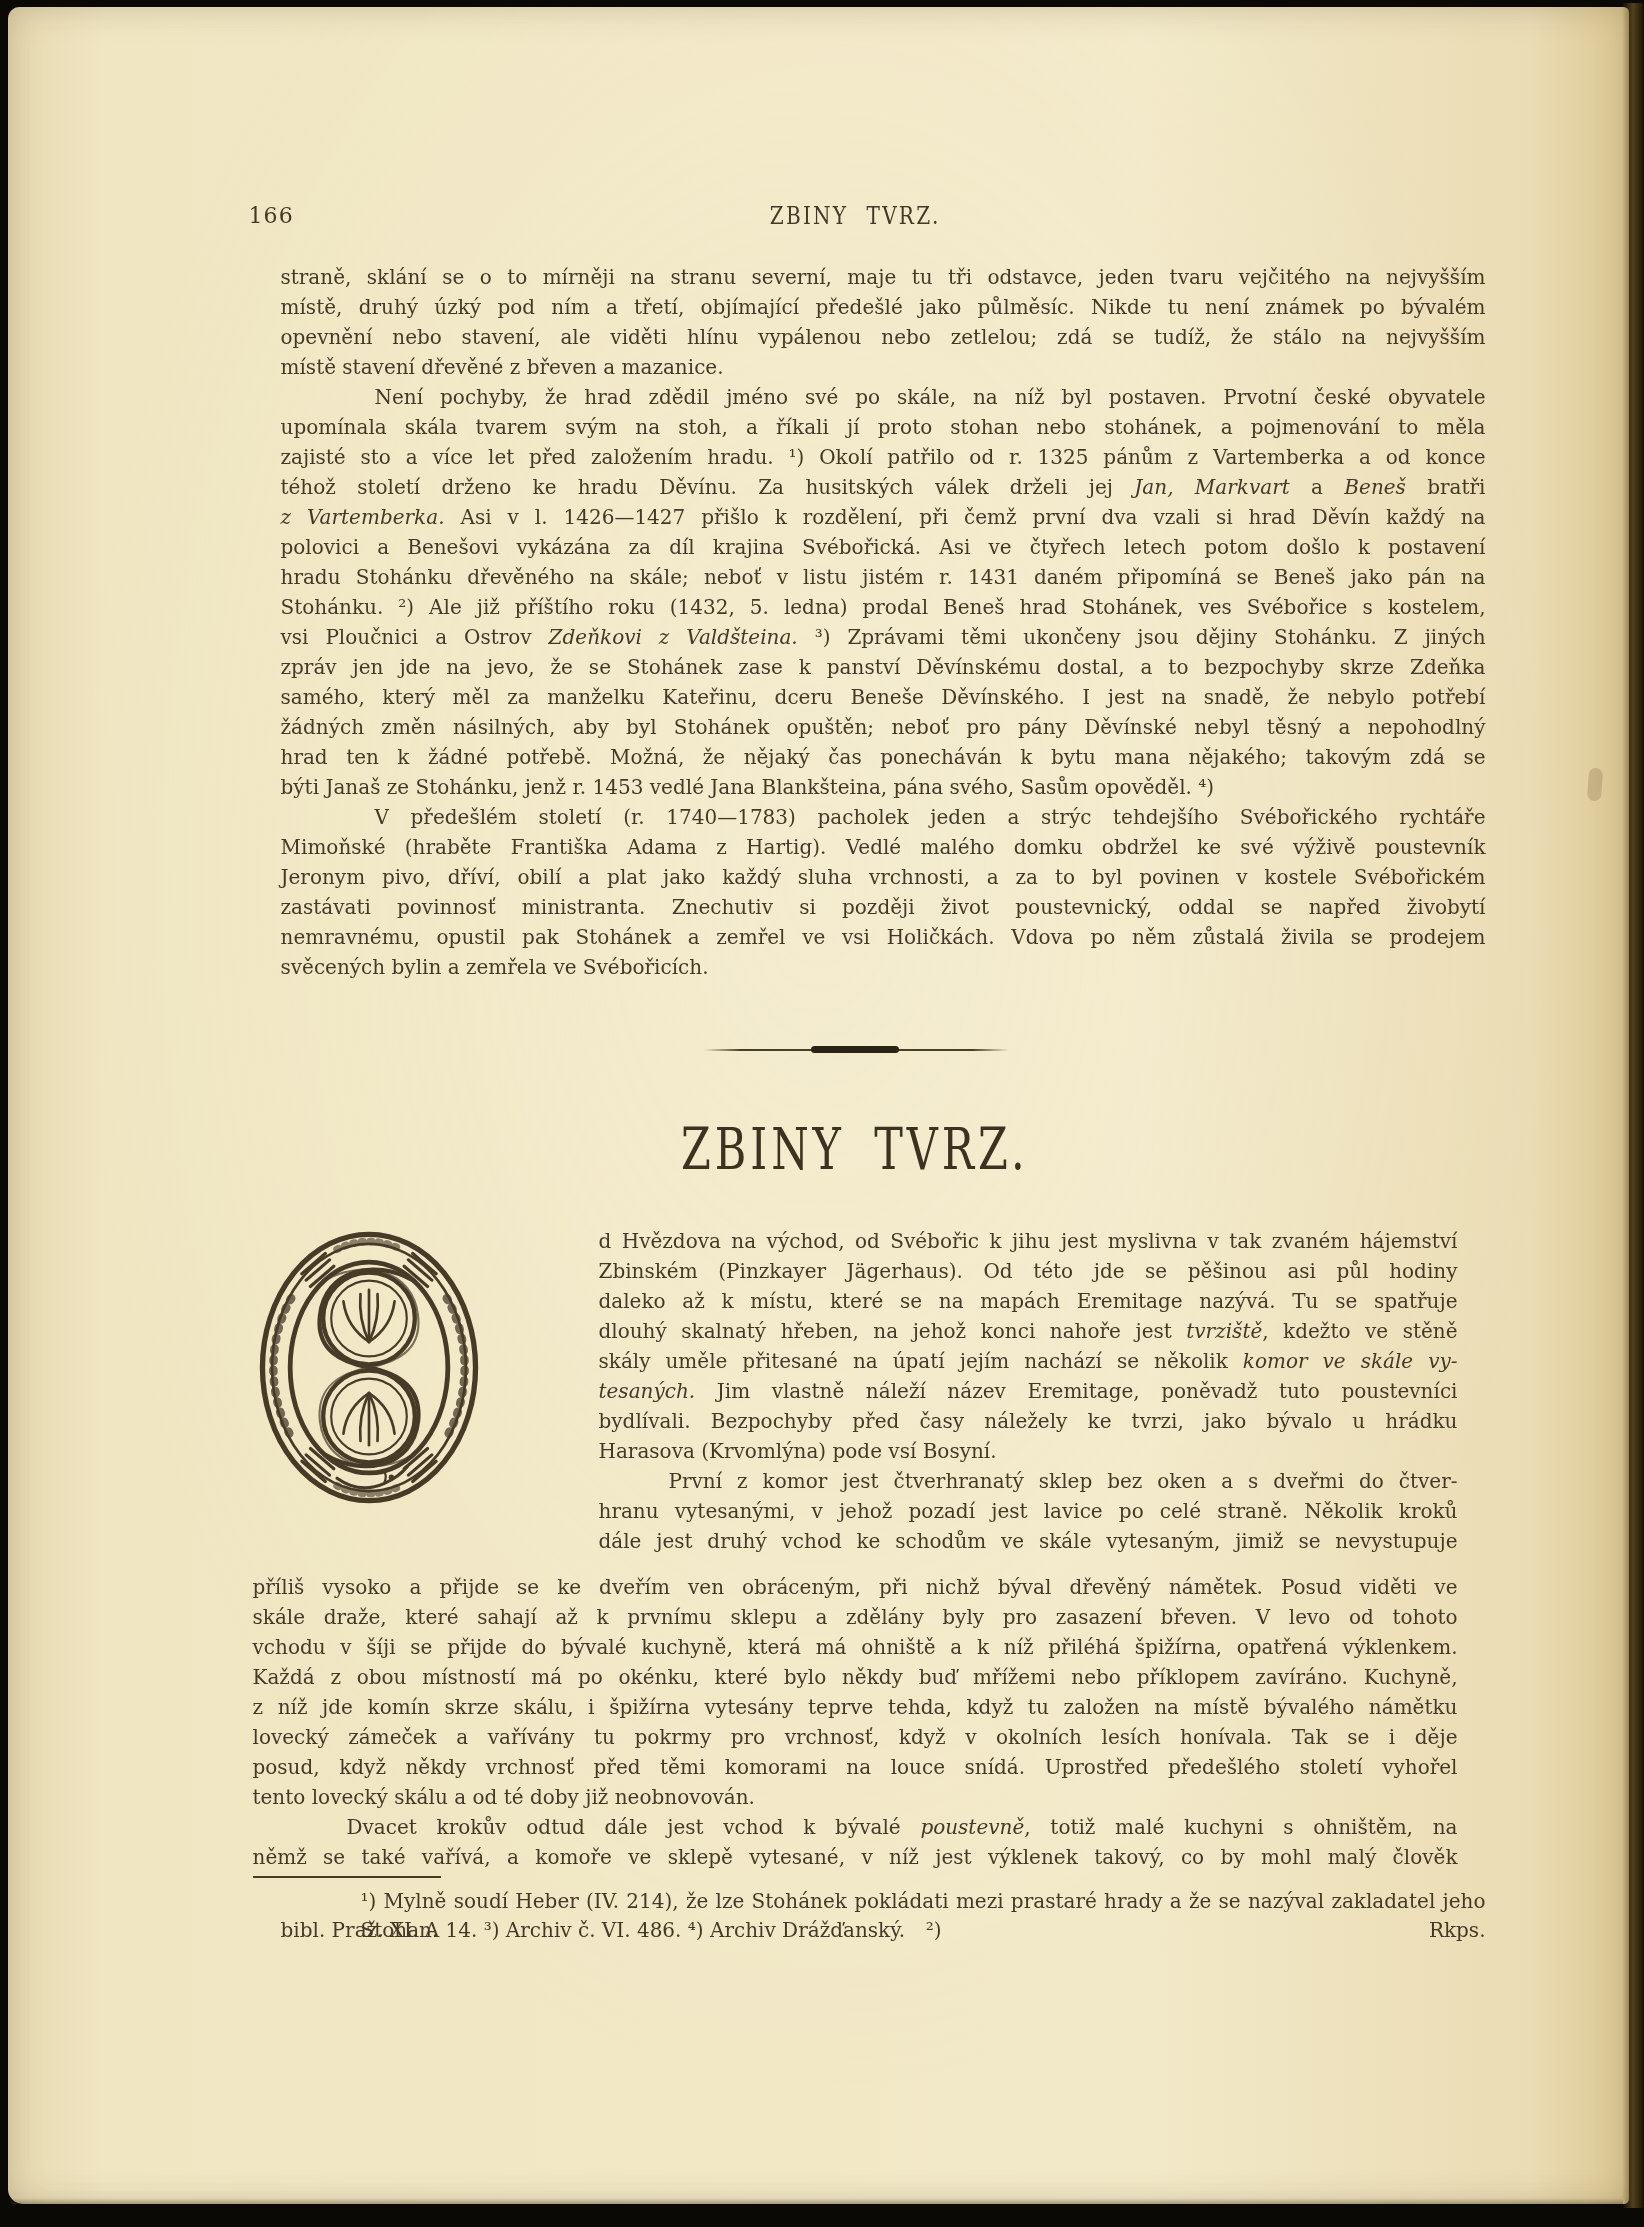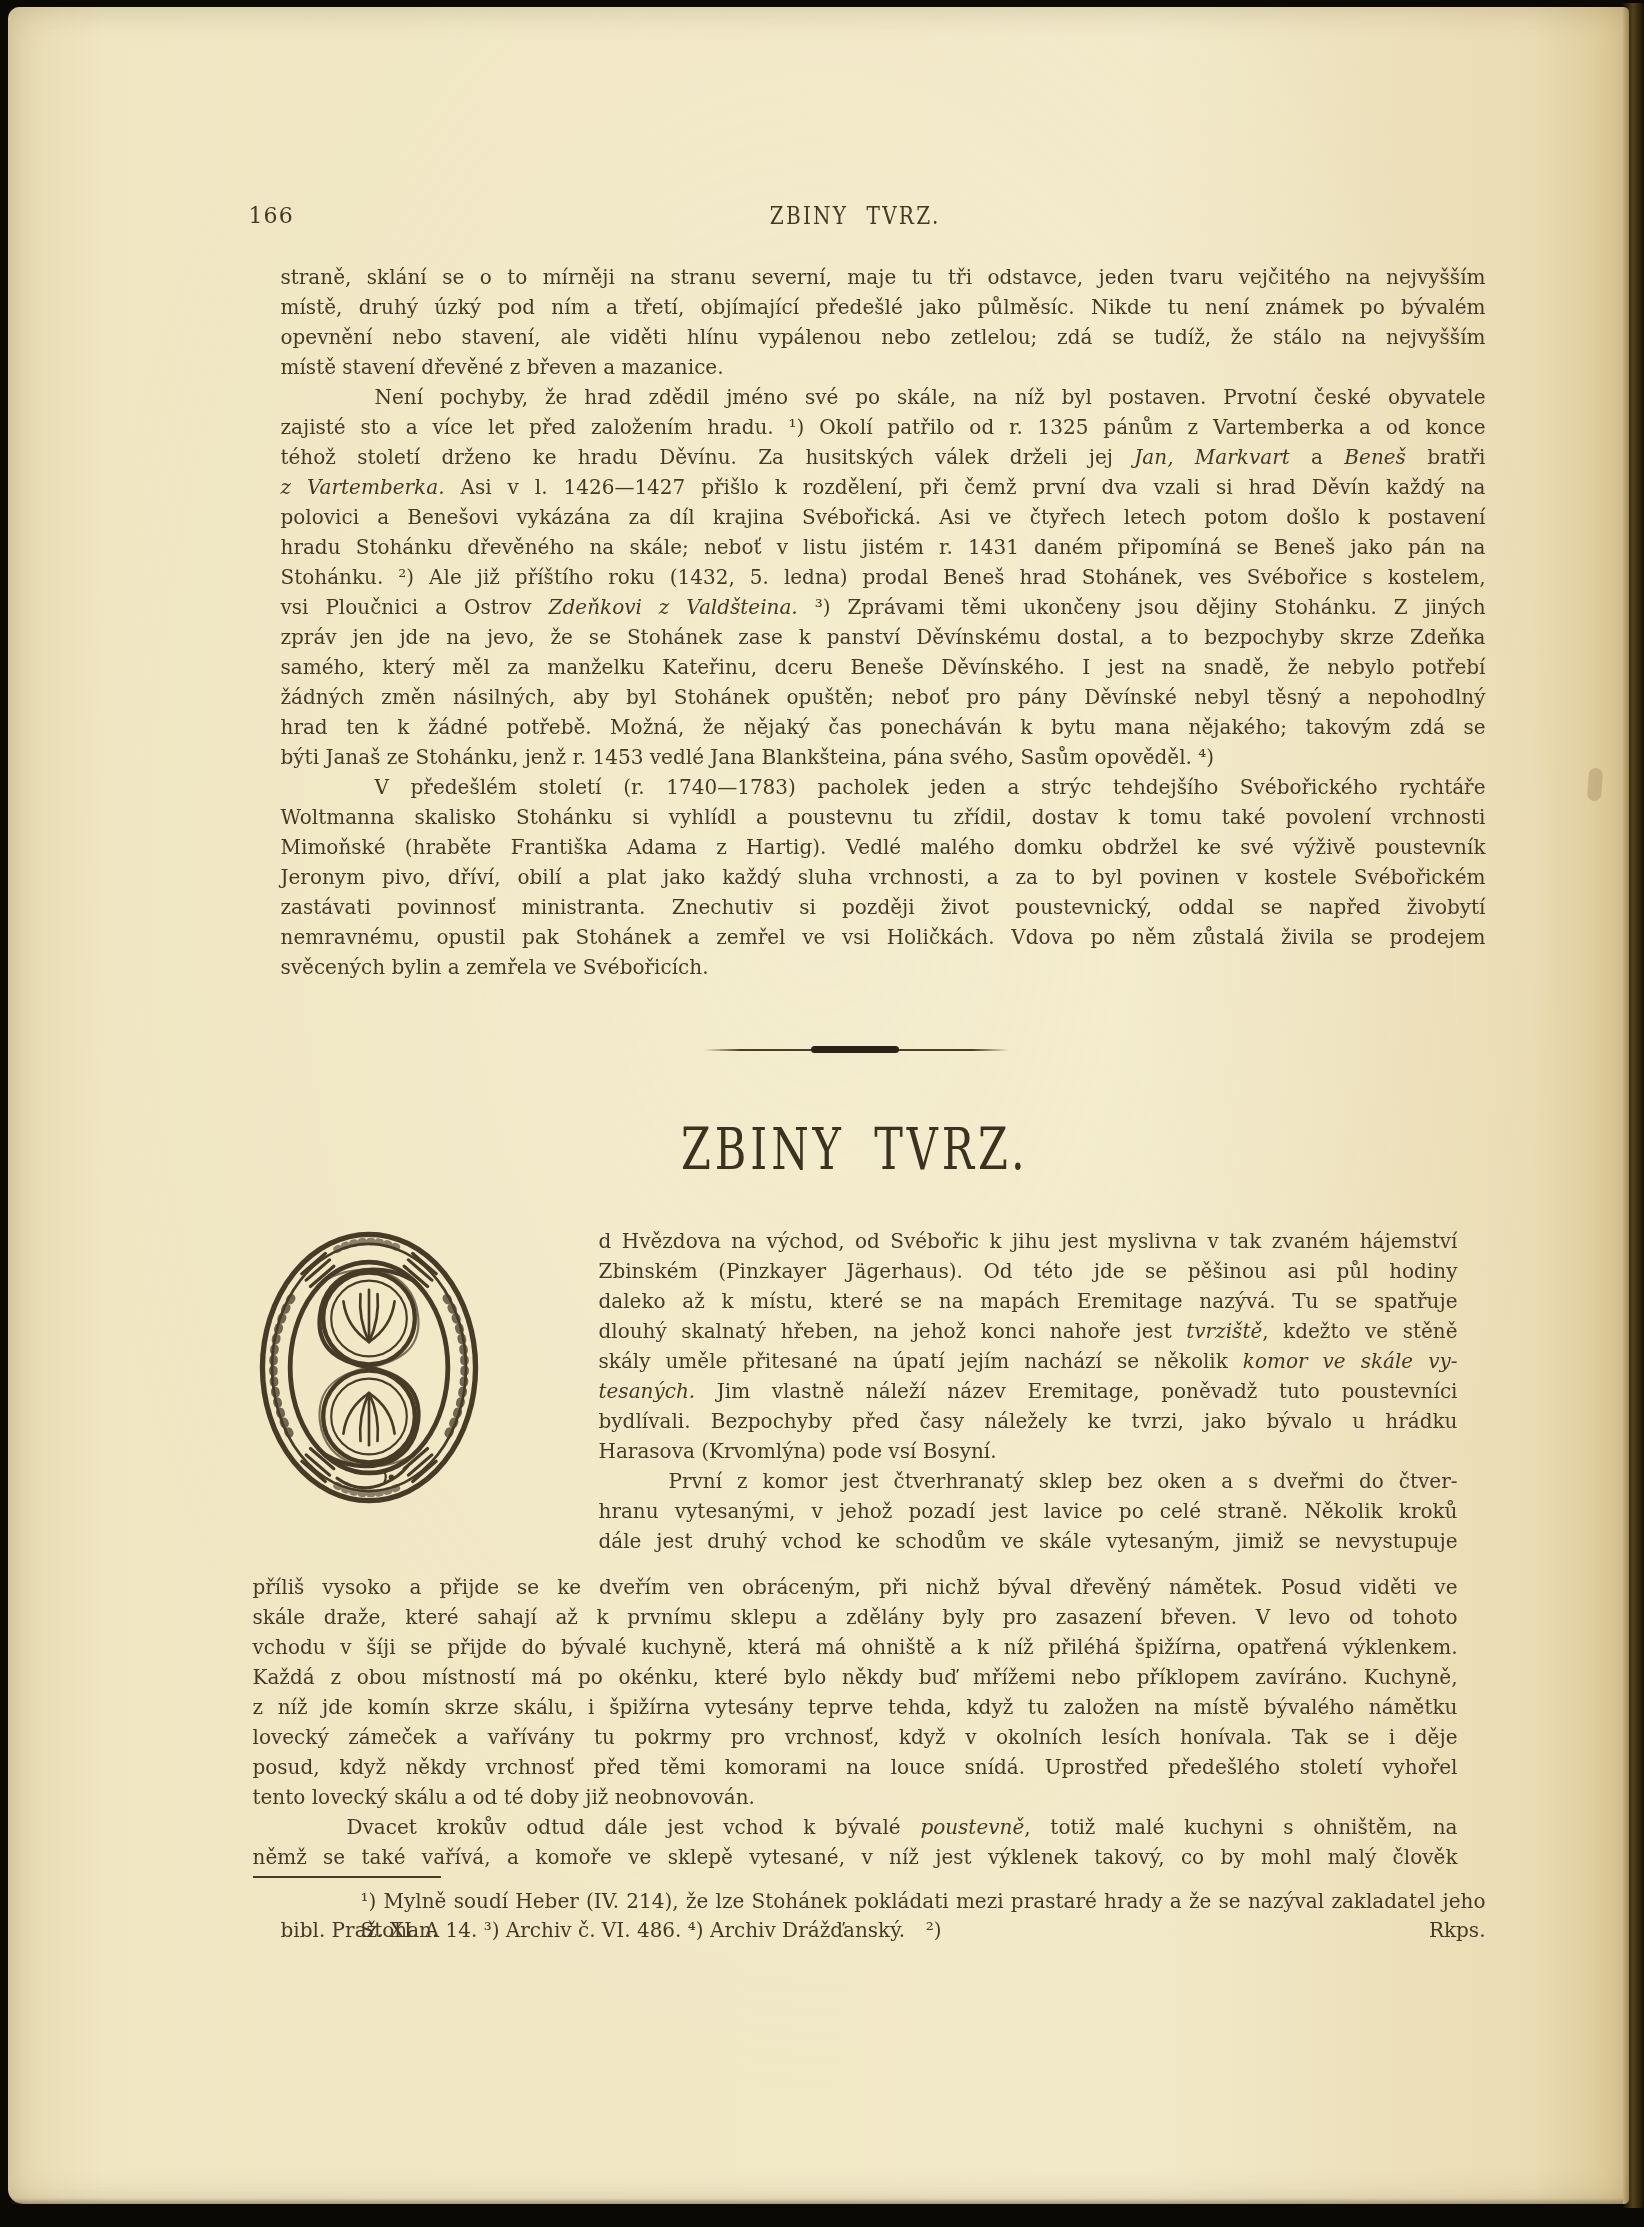--- a/index.html
+++ b/index.html
@@ -101,34 +101,34 @@
   <div class="runhead">
     <span class="condensed">ZBINY TVRZ.</span>
   </div>
 
   <div class="textcol" id="block-top">
       <div class="line"><span>straně, sklání se o to mírněji na stranu severní, maje tu tři odstavce, jeden tvaru vejčitého na nejvyšším</span></div>
       <div class="line"><span>místě, druhý úzký pod ním a třetí, objímající předešlé jako půlměsíc. Nikde tu není známek po bývalém</span></div>
       <div class="line"><span>opevnění nebo stavení, ale viděti hlínu vypálenou nebo zetlelou; zdá se tudíž, že stálo na nejvyšším</span></div>
       <div class="line lastline"><span>místě stavení dřevěné z břeven a mazanice.</span></div>
       <div class="line indent"><span>Není pochyby, že hrad zdědil jméno své po skále, na níž byl postaven.  Prvotní české obyvatele</span></div>
+      <div class="line"><span>upomínala skála tvarem svým na stoh, a říkali jí proto stohan nebo stohánek, a pojmenování to měla</span></div>
       <div class="line"><span>zajisté sto a více let před založením hradu. ¹)  Okolí patřilo od r. 1325 pánům z Vartemberka a od konce</span></div>
       <div class="line"><span>téhož století drženo ke hradu Děvínu.  Za husitských válek drželi jej </span><span class="it">Jan, Markvart</span><span> a </span><span class="it">Beneš</span><span> bratři</span></div>
       <div class="line"><span class="it">z Vartemberka.</span><span>  Asi v l. 1426—1427 přišlo k rozdělení, při čemž první dva vzali si hrad Děvín každý na</span></div>
       <div class="line"><span>polovici a Benešovi vykázána za díl krajina Svébořická.  Asi ve čtyřech letech potom došlo k postavení</span></div>
       <div class="line"><span>hradu Stohánku dřevěného na skále; neboť v listu jistém r. 1431 daném připomíná se Beneš jako pán na</span></div>
       <div class="line"><span>Stohánku. ²)  Ale již příštího roku (1432, 5. ledna) prodal Beneš hrad Stohánek, ves Svébořice s kostelem,</span></div>
       <div class="line"><span>vsi Ploučnici a Ostrov </span><span class="it">Zdeňkovi z Valdšteina.</span><span> ³)  Zprávami těmi ukončeny jsou dějiny Stohánku.  Z jiných</span></div>
       <div class="line"><span>zpráv jen jde na jevo, že se Stohánek zase k panství Děvínskému dostal, a to bezpochyby skrze Zdeňka</span></div>
       <div class="line"><span>samého, který měl za manželku Kateřinu, dceru Beneše Děvínského.  I jest na snadě, že nebylo potřebí</span></div>
       <div class="line"><span>žádných změn násilných, aby byl Stohánek opuštěn; neboť pro pány Děvínské nebyl těsný a nepohodlný</span></div>
       <div class="line"><span>hrad ten k žádné potřebě.  Možná, že nějaký čas ponecháván k bytu mana nějakého; takovým zdá se</span></div>
       <div class="line lastline"><span>býti Janaš ze Stohánku, jenž r. 1453 vedlé Jana Blankšteina, pána svého, Sasům opověděl. ⁴)</span></div>
       <div class="line indent"><span>V předešlém století (r. 1740—1783) pacholek jeden a strýc tehdejšího Svébořického rychtáře</span></div>
-      <div class="line"><span>Woltmanna skalisko Stohánku si vyhlídl a poustevnu tu zřídil, dostav k tomu také povolení vrchnosti</span></div>
       <div class="line"><span>Mimoňské (hraběte Františka Adama z Hartig).  Vedlé malého domku obdržel ke své výživě poustevník</span></div>
       <div class="line"><span>Jeronym pivo, dříví, obilí a plat jako každý sluha vrchnosti, a za to byl povinen v kostele Svébořickém</span></div>
       <div class="line"><span>zastávati povinnosť ministranta.  Znechutiv si později život poustevnický, oddal se napřed živobytí</span></div>
       <div class="line"><span>nemravnému, opustil pak Stohánek a zemřel ve vsi Holičkách.  Vdova po něm zůstalá živila se prodejem</span></div>
       <div class="line lastline"><span>svěcených bylin a zemřela ve Svébořicích.</span></div>
     </div>
 
   <div class="divider">
     <div class="thin"></div>
     <div class="thick"></div>

